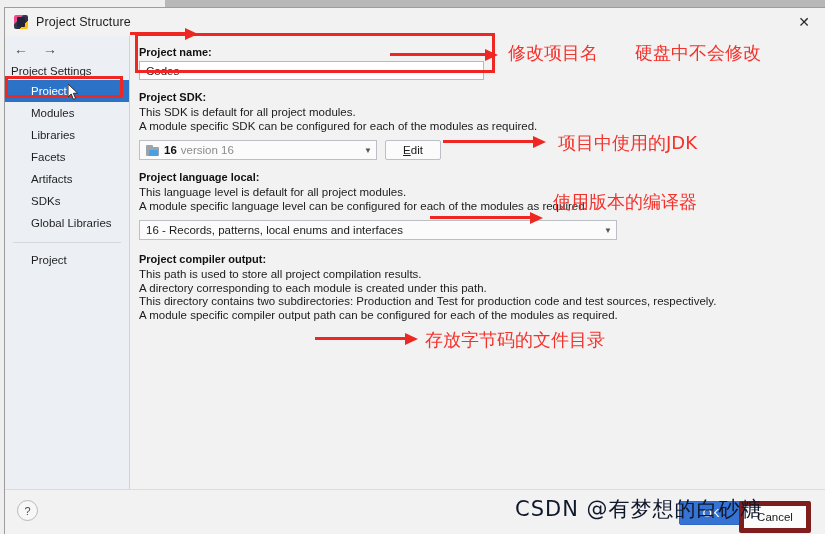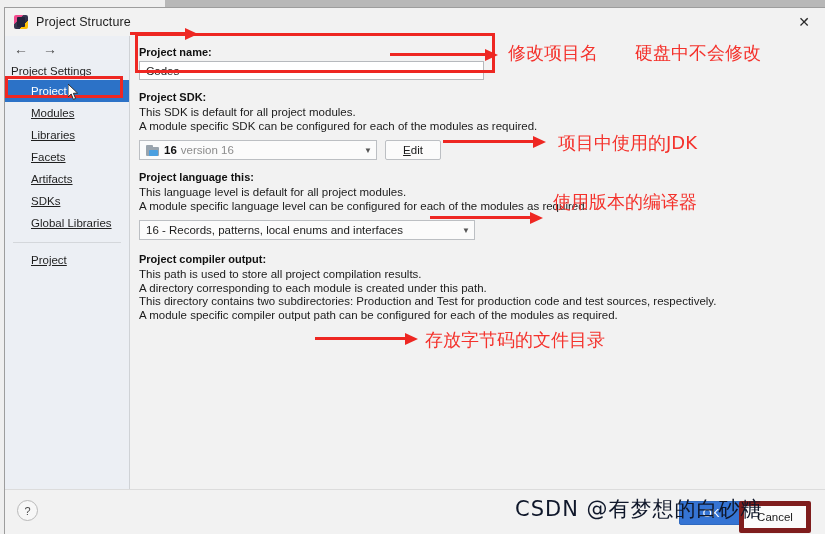--- a/index.html
+++ b/index.html
@@ -33,21 +33,21 @@
   .win-close{position:absolute;right:0;top:0;width:42px;height:28px;display:flex;align-items:center;justify-content:center;color:#2a2a2a;font-size:14px;cursor:default;}
 
   
   .dlg-body{flex:1 1 auto;display:flex;min-height:0;}
 
   
   .sidebar{width:124px;flex:0 0 124px;background:#eceff4;border-right:1px solid #cfd2d6;display:flex;flex-direction:column;}
   .nav-arrows{height:26px;display:flex;align-items:center;padding-left:9px;gap:15px;color:#4a4a4a;font-size:14px;}
   .nav-arrows span{line-height:1;}
   .group-label{padding:3px 0 3px 6px;font-size:11.5px;color:#1f1f1f;}
-  .nav-item{padding:3px 0 3px 26px;font-size:11.5px;color:#1f1f1f;height:16px;line-height:16px;text-decoration:underline;}
+  .nav-item{padding:3px 0 3px 26px;font-size:11.5px;color:#1f1f1f;height:16px;line-height:16px;}
   .nav-item.selected{background:#2c72c7;color:#ffffff;}
   .nav-sep{height:1px;background:#d4d7db;margin:8px 8px 6px 8px;}
   .sb-spacer{flex:1 1 auto;}
 
   
   .content{flex:1 1 auto;background:#f2f2f2;position:relative;padding:10px 14px 0 9px;overflow:hidden;}
   .lbl-bold{font-weight:bold;font-size:11px;color:#111;margin:0 0 3px 0;}
   .desc{font-size:11.5px;color:#1b1b1b;line-height:13.5px;}
   .section{margin-bottom:2px;}
   .txtfield{
@@ -165,24 +165,24 @@
             <span class="caret">▼</span>
           </div>
           <div class="btn" style="width:56px;">
               <u>E</u>
               <span>dit</span>
             </div>
         </div>
       </div>
 
       <div class="section" style="margin-top:11px;">
-        <div class="lbl-bold">Project language this:</div>
+        <div class="lbl-bold">Project language local:</div>
         <div class="desc">This language level is default for all project modules.</div>
         <div class="desc">A module specific language level can be configured for each of the modules as required.</div>
-        <div class="combo" style="width:336px;margin-top:7px;">
+        <div class="combo" style="width:478px;margin-top:7px;">
           <span>16 - Records, patterns, local enums and interfaces</span>
           <span class="caret">▼</span>
         </div>
       </div>
 
       <div class="section" style="margin-top:13px;">
         <div class="lbl-bold">Project compiler output:</div>
         <div class="desc">This path is used to store all project compilation results.</div>
         <div class="desc">A directory corresponding to each module is created under this path.</div>
         <div class="desc">This directory contains two subdirectories: Production and Test for production code and test sources, respectively.</div>

